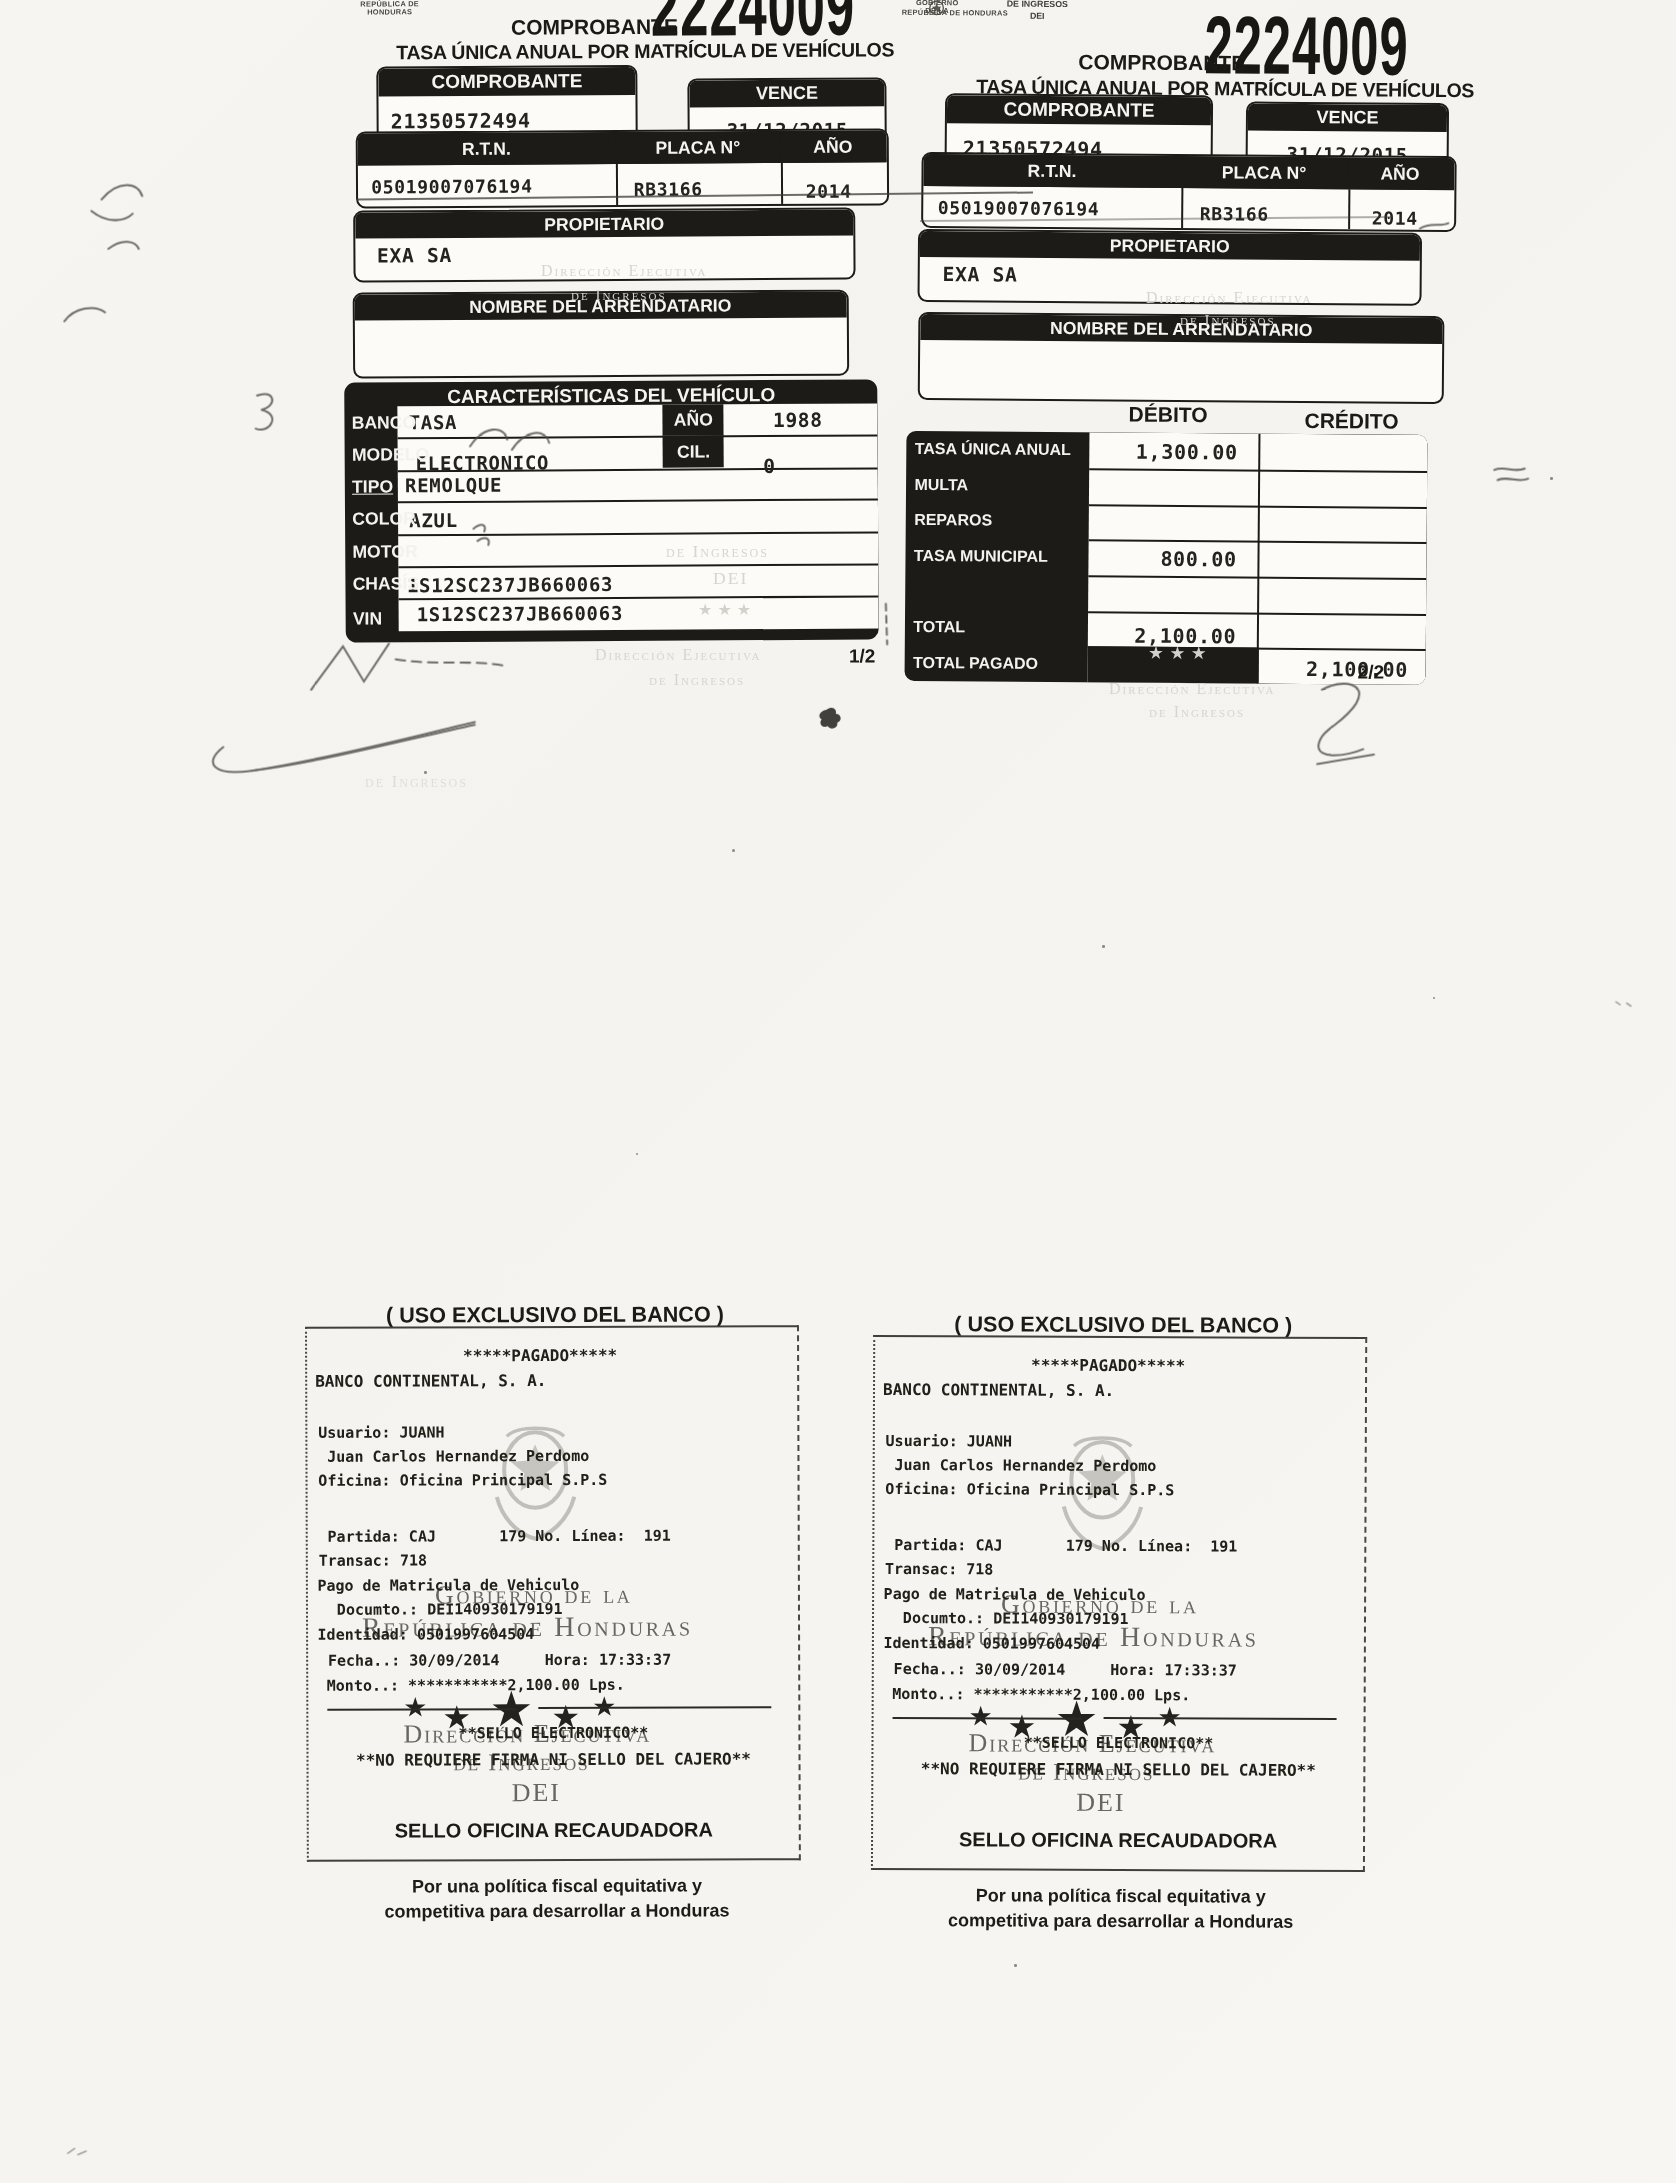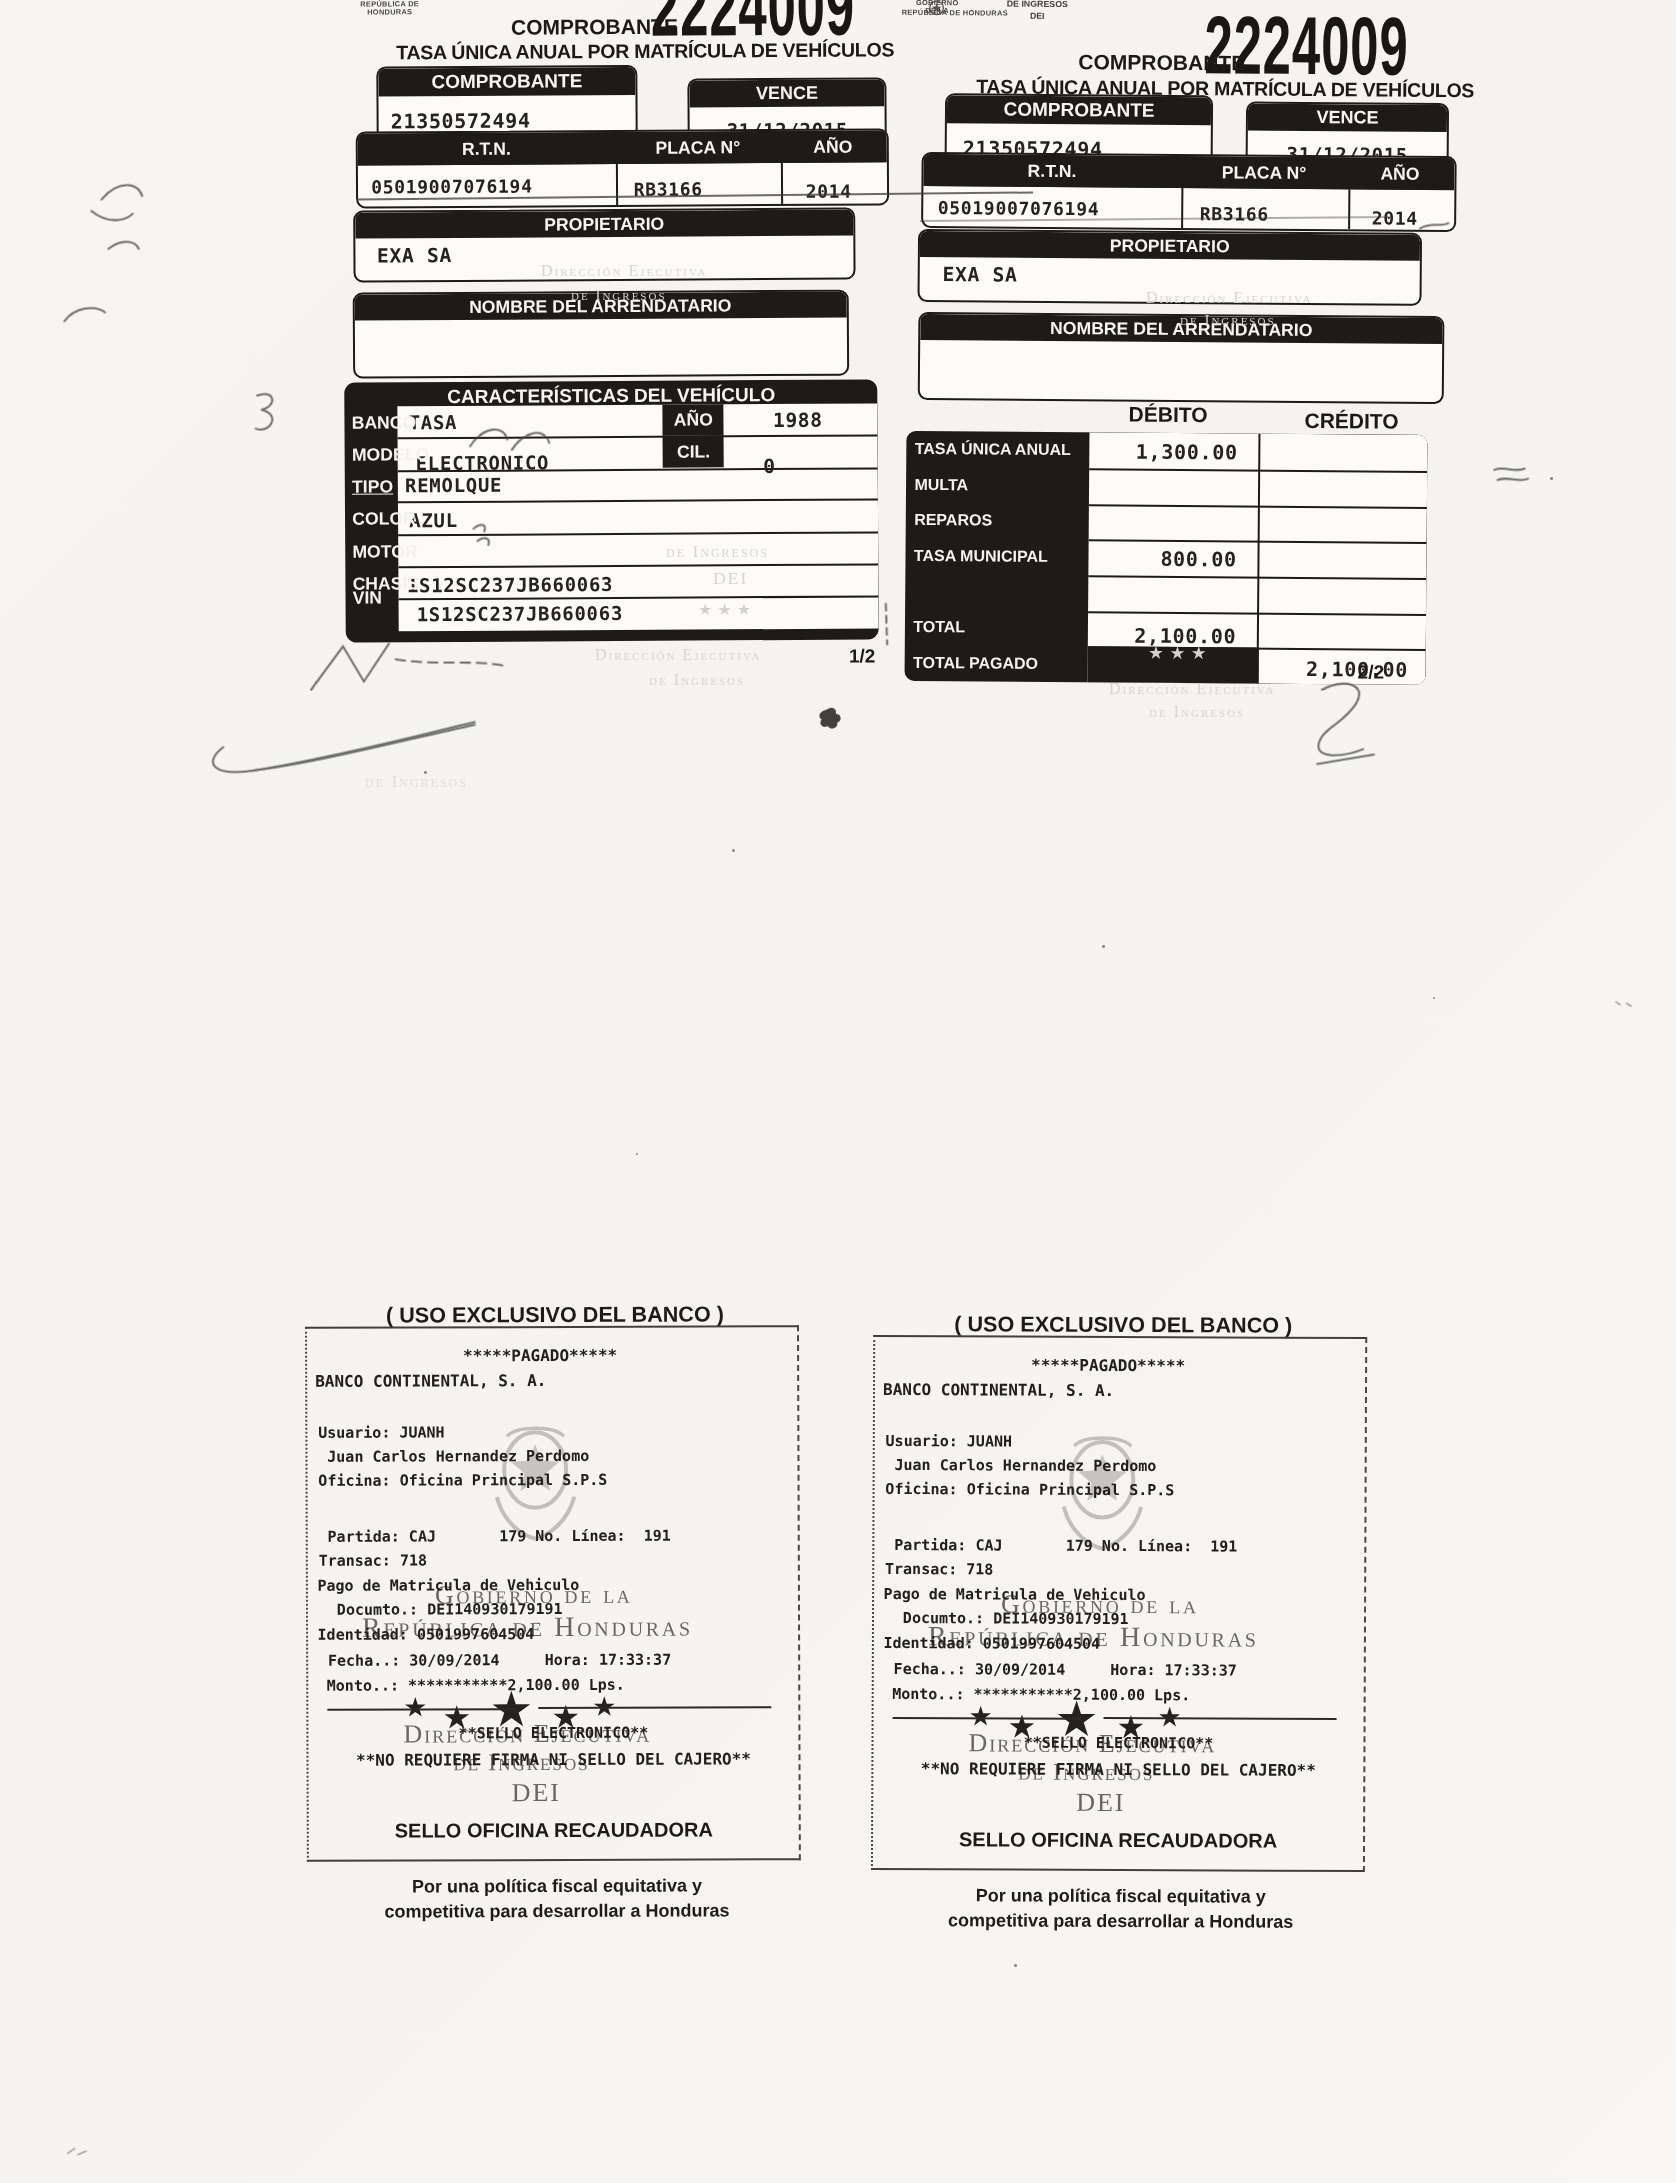--- a/index.html
+++ b/index.html
@@ -135,21 +135,21 @@
         <div class="dot" style="position:absolute;left:8px;top:168px;font-size:19px;">1S12SC237JB660063</div>
         <div class="dot" style="position:absolute;left:17.6px;top:197px;font-size:19px;">1S12SC237JB660063</div>
       </div>
 
       <div class="veh-label" style="top:30px;">BANCO</div>
       <div class="veh-label" style="top:62px;">MODELO</div>
       <div class="veh-label" style="top:94px;text-decoration:underline;">TIPO</div>
       <div class="veh-label" style="top:126px;">COLOR</div>
       <div class="veh-label" style="top:159px;">MOTOR</div>
       <div class="veh-label" style="top:191px;">CHASÍS</div>
-      <div class="veh-label" style="top:205px;">VIN</div>
+      <div class="veh-label" style="top:226px;">VIN</div>
     </div>
 
     <div class="page-num" style="left:506px;top:648px;">1/2</div>
   </div>
 
   <div class="form-copy copy-right">
     <div class="abs" style="left:19px;top:-17.6px;">
       <svg width="17.6" height="17.6" viewBox="0 0 26 26">
           <circle cx="13" cy="13" r="10" fill="none" stroke="#5a574f" stroke-width="2"></circle>
           <path d="M13 6l2 5 5 .5-3.7 3.2 1.2 5L13 17l-4.5 2.7 1.2-5L6 11.5l5-.5z" fill="#5a574f"></path>

